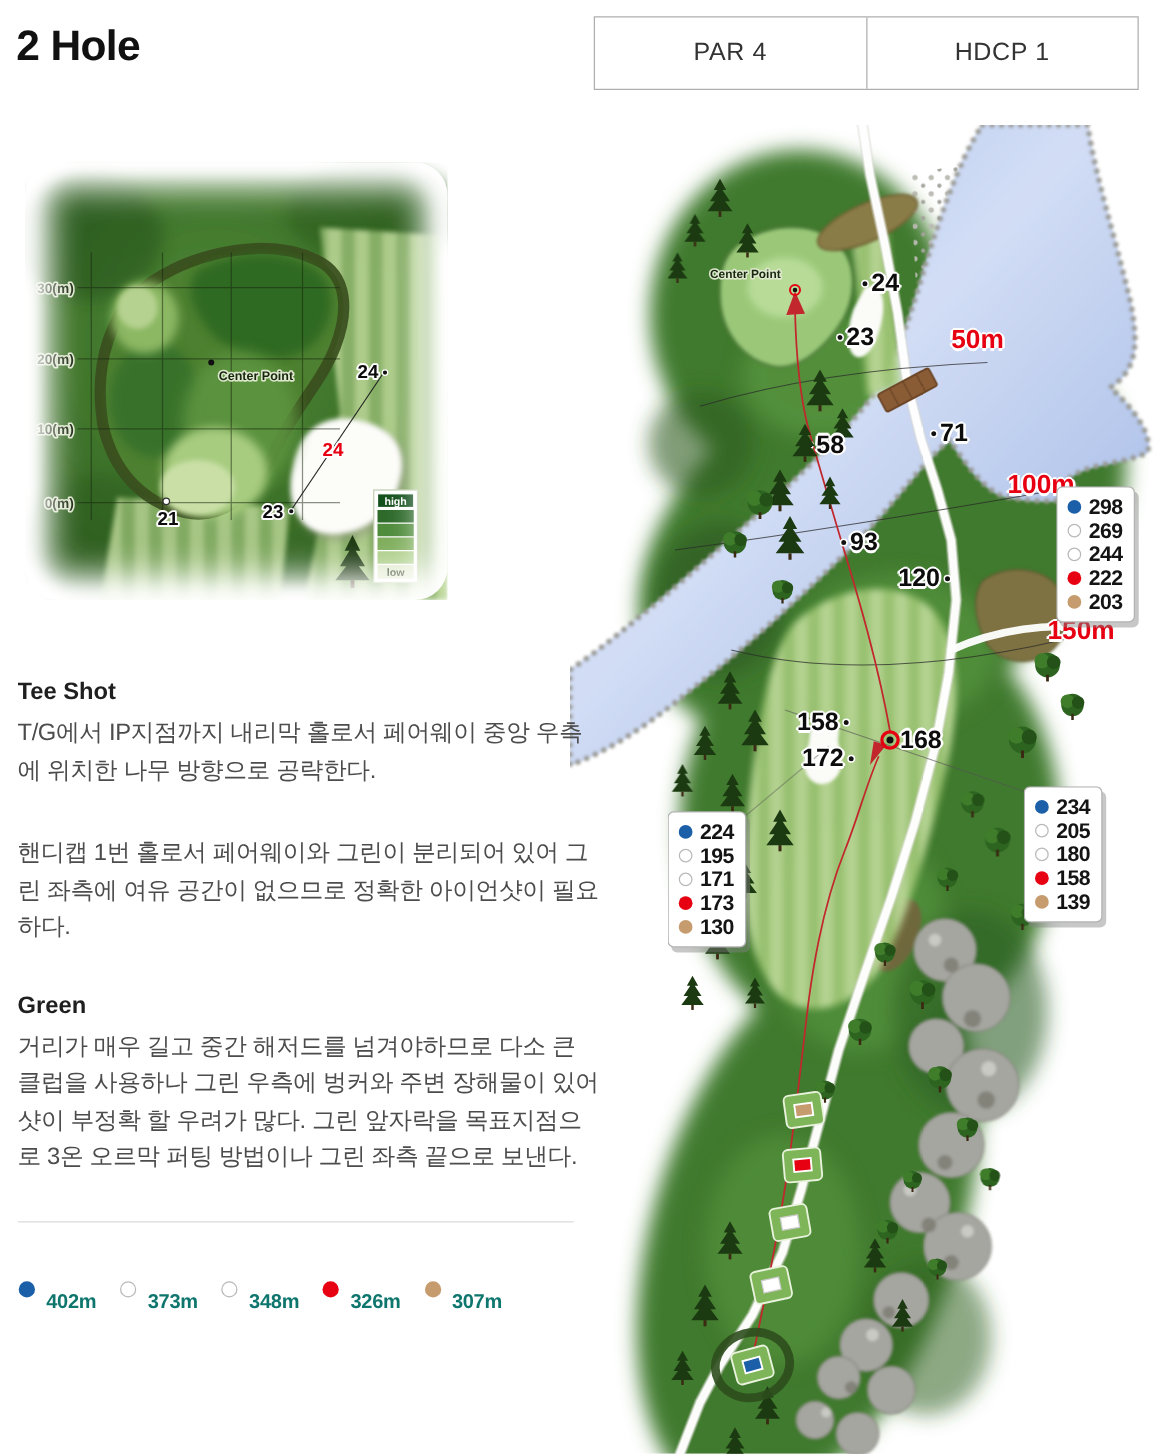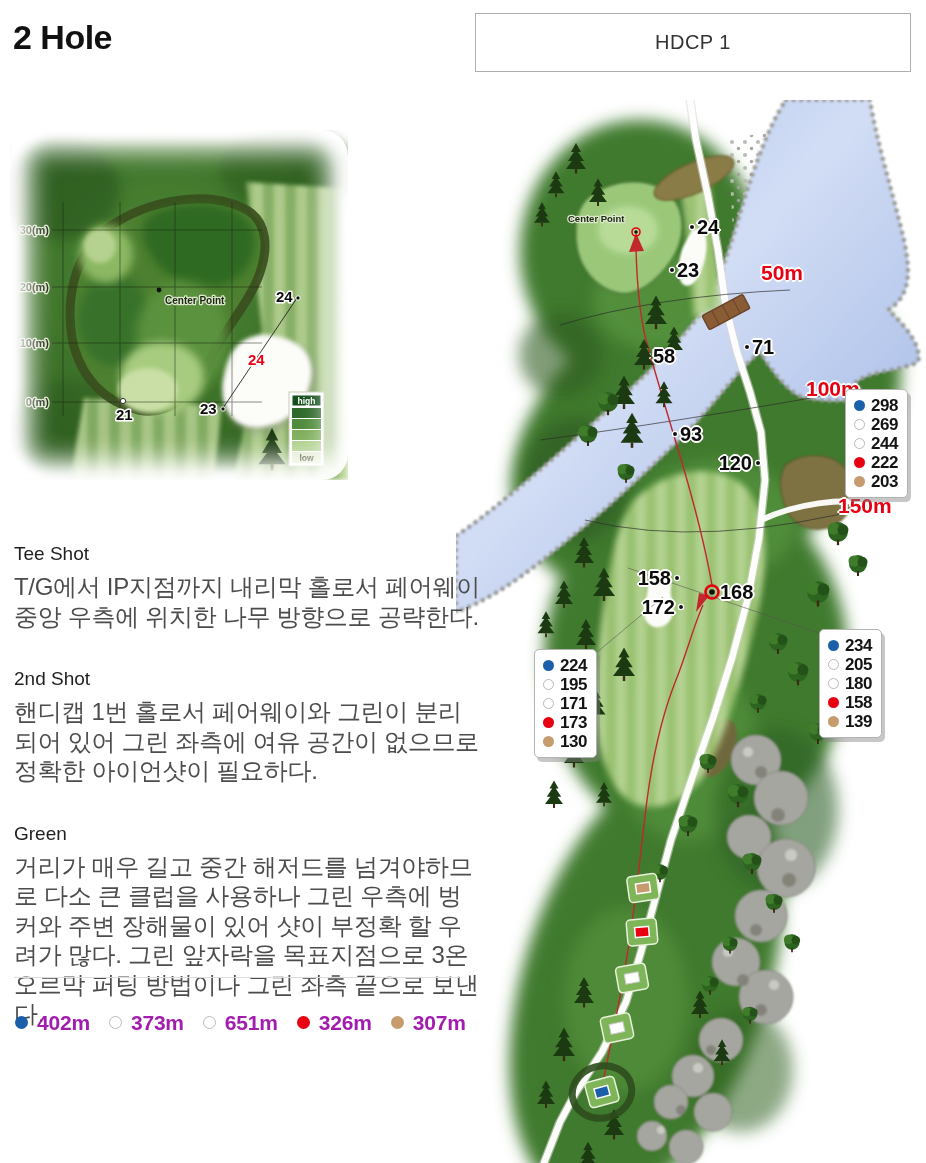--- a/index.html
+++ b/index.html
@@ -7,21 +7,21 @@
        font-family:"Liberation Sans","DejaVu Sans",sans-serif;color:#222;}
   .abs{position:absolute;}
 
   
   #page-title{left:13px;top:18px;font-size:34px;font-weight:700;color:#111;letter-spacing:-0.5px;}
   #par-table{left:475px;top:13px;width:434px;height:57px;display:flex;border:1px solid #aeaeae;background:#fff;}
   #par-table .cell{flex:1;display:flex;align-items:center;justify-content:center;font-size:20px;color:#333;letter-spacing:0.5px;}
   #par-table .cell + .cell{border-left:1px solid #aeaeae;}
 
   
-  #green-map{left:10px;top:130px;width:338px;height:350px;}
+  #green-map{left:20px;top:130px;width:338px;height:350px;}
   #green-map:after{content:"";position:absolute;inset:0;box-shadow:inset 0 0 26px 20px #fff;border-radius:26px;pointer-events:none;}
 
   
   #hole-map{left:456px;top:100px;width:470px;height:1063px;}
   .pt-label{position:absolute;font-weight:700;font-size:20px;line-height:1;color:#0c0c0c;white-space:nowrap;
     text-shadow:-2px 0 #fff,2px 0 #fff,0 -2px #fff,0 2px #fff,-1px -1px #fff,1px 1px #fff,-1px 1px #fff,1px -1px #fff;
     transform:translate(0,-50%);}
   .pt-label.end{transform:translate(-100%,-50%);}
   .range-label{position:absolute;font-weight:700;font-size:21px;line-height:1;color:#e60012;white-space:nowrap;
     text-shadow:-2px 0 #fff,2px 0 #fff,0 -2px #fff,0 2px #fff,-1px -1px #fff,1px 1px #fff;transform:translate(0,-50%);padding-left:13px;}
@@ -29,39 +29,40 @@
   .marker-box{position:absolute;background:#fff;border:1px solid #b3b3b3;border-radius:5px;
     padding:7px 9px 7px 8px;display:flex;flex-direction:column;gap:2px;
     box-shadow:3px 4px 0 rgba(130,130,130,.45);}
   .mrow{display:flex;align-items:center;gap:6px;}
   .dot{width:11px;height:11px;border-radius:50%;box-sizing:border-box;flex:0 0 auto;}
   .dot.hollow{background:#fff !important;border:1.5px solid #b9b9b9;}
   .mval{font-size:17px;font-weight:700;color:#141414;line-height:1;letter-spacing:-0.5px;}
 
   
   #notes{left:14px;top:543px;width:468px;}
-  #notes h3{margin:0 0 7px 0;font-size:19px;font-weight:400;color:#1f1f1f;}
-  #notes p{margin:0 0 37px 0;font-size:24px;line-height:29.5px;color:#4c4c4c;letter-spacing:-0.3px;}
+  #notes h3{margin:0 0 7px 0;font-size:19px;font-weight:700;color:#1f1f1f;}
+  #notes p{margin:0 0 37px 0;font-size:19px;line-height:29.5px;color:#4c4c4c;letter-spacing:-0.3px;}
 
   
   #divider{left:14px;top:977px;width:445px;height:0;border-top:1px solid #dcdcdc;}
   #tee-legend{left:15px;top:1012px;display:flex;gap:19px;align-items:center;}
   #tee-legend .mrow{gap:9px;}
   #tee-legend .dot{width:13px;height:13px;}
-  #tee-legend .mval{font-size:21px;letter-spacing:-0.2px;color:#a21caf;}
+  #tee-legend .mval{font-size:16px;letter-spacing:-0.2px;color:#0f766e;margin-top:22px;}
 
   svg text{font-family:"Liberation Sans","DejaVu Sans",sans-serif;}
   .halo{paint-order:stroke;stroke:#fff;stroke-width:3px;stroke-linejoin:round;}
   .halo-soft{paint-order:stroke;stroke:#dfe8cf;stroke-width:2.5px;stroke-linejoin:round;}
 </style>
 </head>
 <body>
 
 <div class="abs" id="page-title">2 Hole</div>
 <div class="abs" id="par-table">
+  <div class="cell">PAR 4</div>
   <div class="cell">HDCP 1</div>
 </div>
 
 <div class="abs" id="green-map">
 <svg width="338" height="350" viewBox="0 0 338 350">
   <defs>
     <radialGradient id="gmBg" cx="45%" cy="40%" r="75%">
       <stop offset="0%" stop-color="#4f8a36"></stop>
           <stop offset="60%" stop-color="#3c7029"></stop>
           <stop offset="100%" stop-color="#2c5a20"></stop>
@@ -492,42 +493,41 @@
       </div>
     </div>
 </div>
 
 <div class="abs" id="notes">
   <section>
     <h3>Tee Shot</h3>
     <p>T/G에서 IP지점까지 내리막 홀로서 페어웨이 중앙 우측에 위치한 나무 방향으로 공략한다.</p>
   </section>
   <section>
-    <h3>2nd Shot</h3>
     <p>핸디캡 1번 홀로서 페어웨이와 그린이 분리되어 있어 그린 좌측에 여유 공간이 없으므로 정확한 아이언샷이 필요하다.</p>
   </section>
   <section>
     <h3>Green</h3>
     <p>거리가 매우 길고 중간 해저드를 넘겨야하므로 다소 큰 클럽을 사용하나 그린 우측에 벙커와 주변 장해물이 있어 샷이 부정확 할 우려가 많다. 그린 앞자락을 목표지점으로 3온 오르막 퍼팅 방법이나 그린 좌측 끝으로 보낸다.</p>
   </section>
 </div>
 
 <div class="abs" id="divider"></div>
 <div class="abs" id="tee-legend">
     <div class="mrow">
       <span class="dot" style="background: rgb(26, 95, 168);"></span>
       <span class="mval">402m</span>
     </div>
     <div class="mrow">
       <span class="dot hollow" style="background: rgb(255, 255, 255);"></span>
       <span class="mval">373m</span>
     </div>
     <div class="mrow">
       <span class="dot hollow" style="background: rgb(255, 255, 255);"></span>
-      <span class="mval">651m</span>
+      <span class="mval">348m</span>
     </div>
     <div class="mrow">
       <span class="dot" style="background: rgb(230, 0, 18);"></span>
       <span class="mval">326m</span>
     </div>
     <div class="mrow">
       <span class="dot" style="background: rgb(198, 155, 109);"></span>
       <span class="mval">307m</span>
     </div>
   </div>

